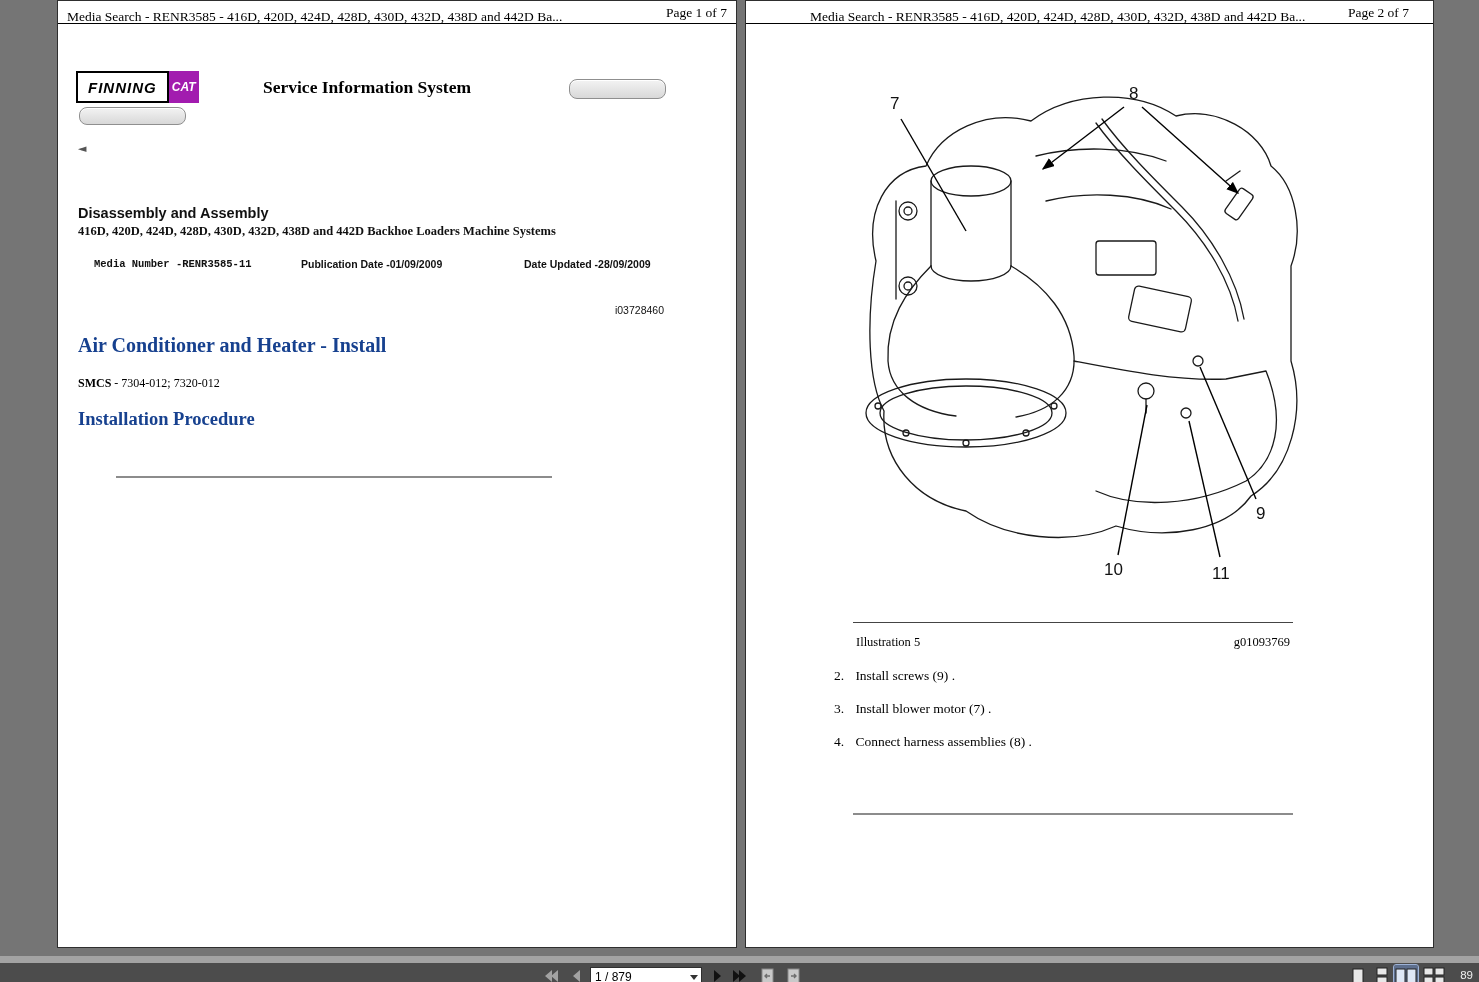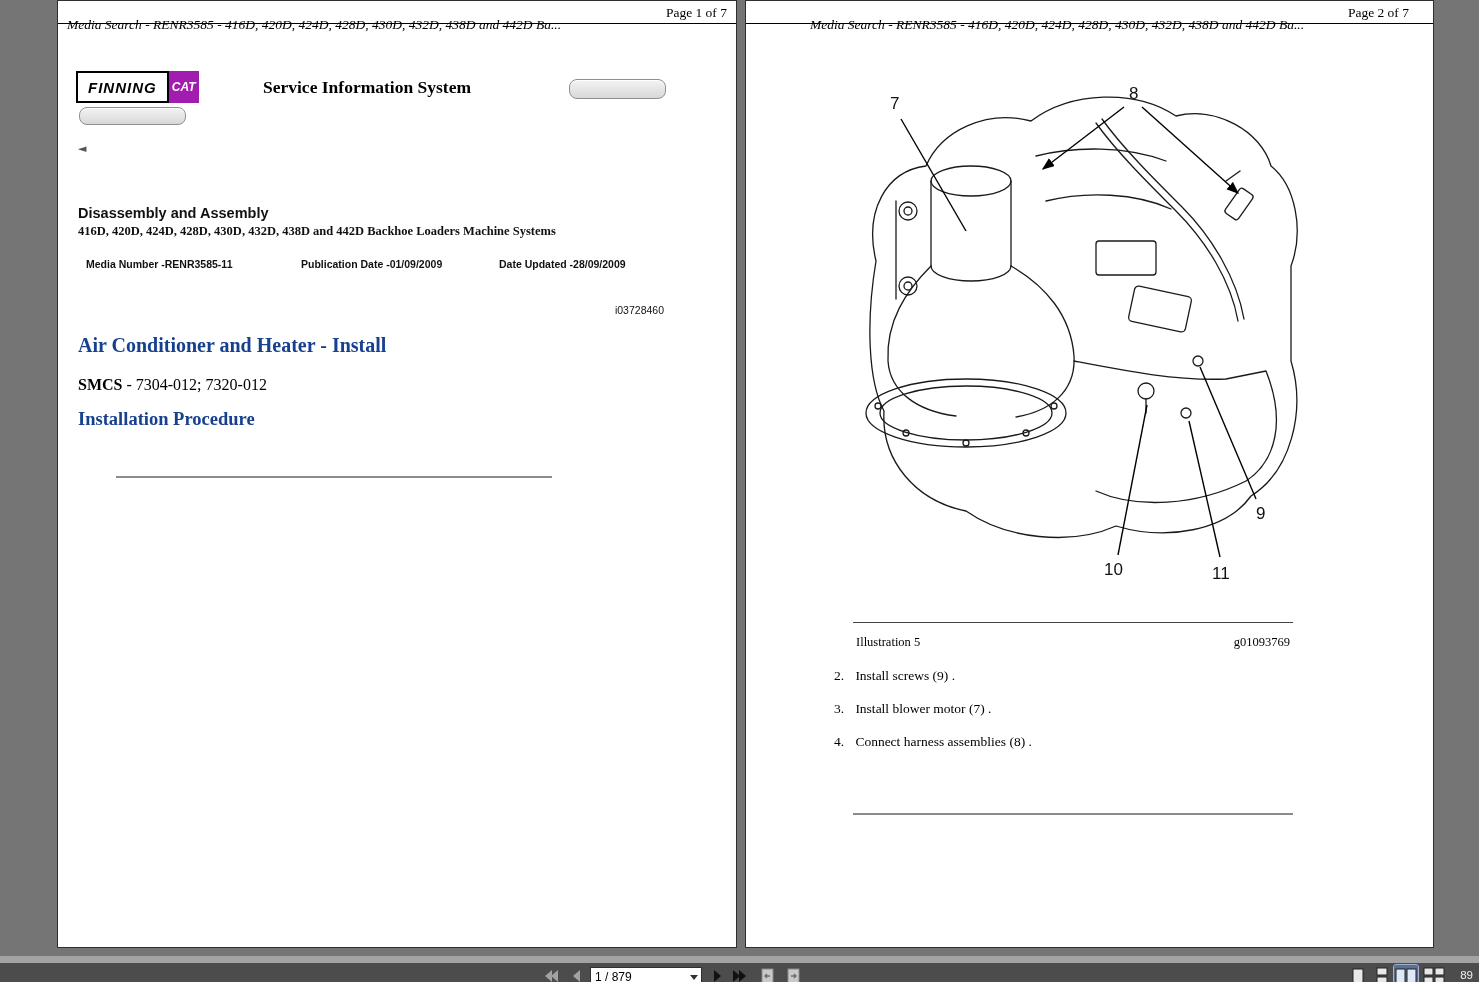--- a/index.html
+++ b/index.html
@@ -5,21 +5,21 @@
   html,body{margin:0;padding:0;background:#757575;}
   .screen{position:relative;width:1479px;height:982px;background:#757575;overflow:hidden;
           font-family:"Liberation Serif",serif;-webkit-font-smoothing:antialiased;}
 
   
   .page{position:absolute;top:0;height:948px;background:#ffffff;border:1px solid #2e2e2e;box-sizing:border-box;}
   .page-left{left:57px;width:680px;}
   .page-right{left:745px;width:689px;}
 
   .page-header{position:relative;height:22px;border-bottom:1px solid #000;font-size:13.5px;color:#000;}
-  .page-header .hdr-title{position:absolute;top:16px;white-space:nowrap;font-style:italic;}
+  .page-header .hdr-title{position:absolute;top:8px;white-space:nowrap;}
   .page-header .hdr-page{position:absolute;top:4px;right:9px;white-space:nowrap;}
   .page-left .hdr-title{left:9px;}
   .page-right .hdr-title{left:64px;}
   .page-right .hdr-page{right:24px;}
 
   .content{position:absolute;left:0;top:22px;right:0;bottom:0;}
 
   
   .logo{position:absolute;left:18px;top:48px;display:flex;align-items:stretch;height:32px;}
   .logo-finning{display:flex;align-items:center;border:2px solid #000;background:#fff;padding:0 10px;
@@ -35,28 +35,28 @@
              font-weight:bold;font-size:17.5px;color:#000;}
   .back-icon{position:absolute;left:20px;top:119px;font-size:11px;color:#555;cursor:pointer;
              font-family:"DejaVu Sans",sans-serif;}
 
   .section-title{position:absolute;left:20px;top:182px;font-family:"Liberation Sans",sans-serif;
                  font-weight:bold;font-size:14.5px;color:#111;}
   .section-subtitle{position:absolute;left:20px;top:200px;width:552px;font-family:Liberation Serif, serif;
                  font-weight:bold;font-size:12.5px;line-height:16px;color:#111;}
   .meta-row{position:absolute;left:0;top:235px;width:100%;height:14px;
             font-family:"Liberation Sans",sans-serif;font-weight:bold;font-size:10.5px;color:#111;}
-  .meta-media{position:absolute;left:28px;}
+  .meta-media{position:absolute;left:36px;font-family:Liberation Mono, monospace;}
   .meta-pub{position:absolute;left:243px;}
-  .meta-upd{position:absolute;left:441px;}
+  .meta-upd{position:absolute;left:466px;}
   .doc-code{position:absolute;right:72px;top:281px;font-family:"Liberation Sans",sans-serif;
             font-size:10.5px;color:#111;}
   .article-title{position:absolute;left:20px;top:311px;font-weight:bold;font-size:20px;
                  color:var(--accent,#17418f);}
-  .smcs-line{position:absolute;left:20px;top:353px;font-size:16px;color:#000;}
+  .smcs-line{position:absolute;left:20px;top:353px;font-size:12px;color:#000;}
   .smcs-label{font-weight:bold;}
   .procedure-title{position:absolute;left:20px;top:386px;font-weight:bold;font-size:18.5px;
                  color:var(--accent,#17418f);}
   .left-rule{position:absolute;left:58px;top:453px;width:436px;height:2px;background:#8c8c8c;}
 
   
   .illustration{position:absolute;left:100px;top:38px;width:480px;height:560px;}
   .illustration svg{width:100%;height:100%;}
   .illustration svg text{font-family:"Liberation Sans",sans-serif;font-size:17px;fill:#111;}
   .ill-rule-top{position:absolute;left:107px;top:599px;width:440px;height:1px;background:#444;}

